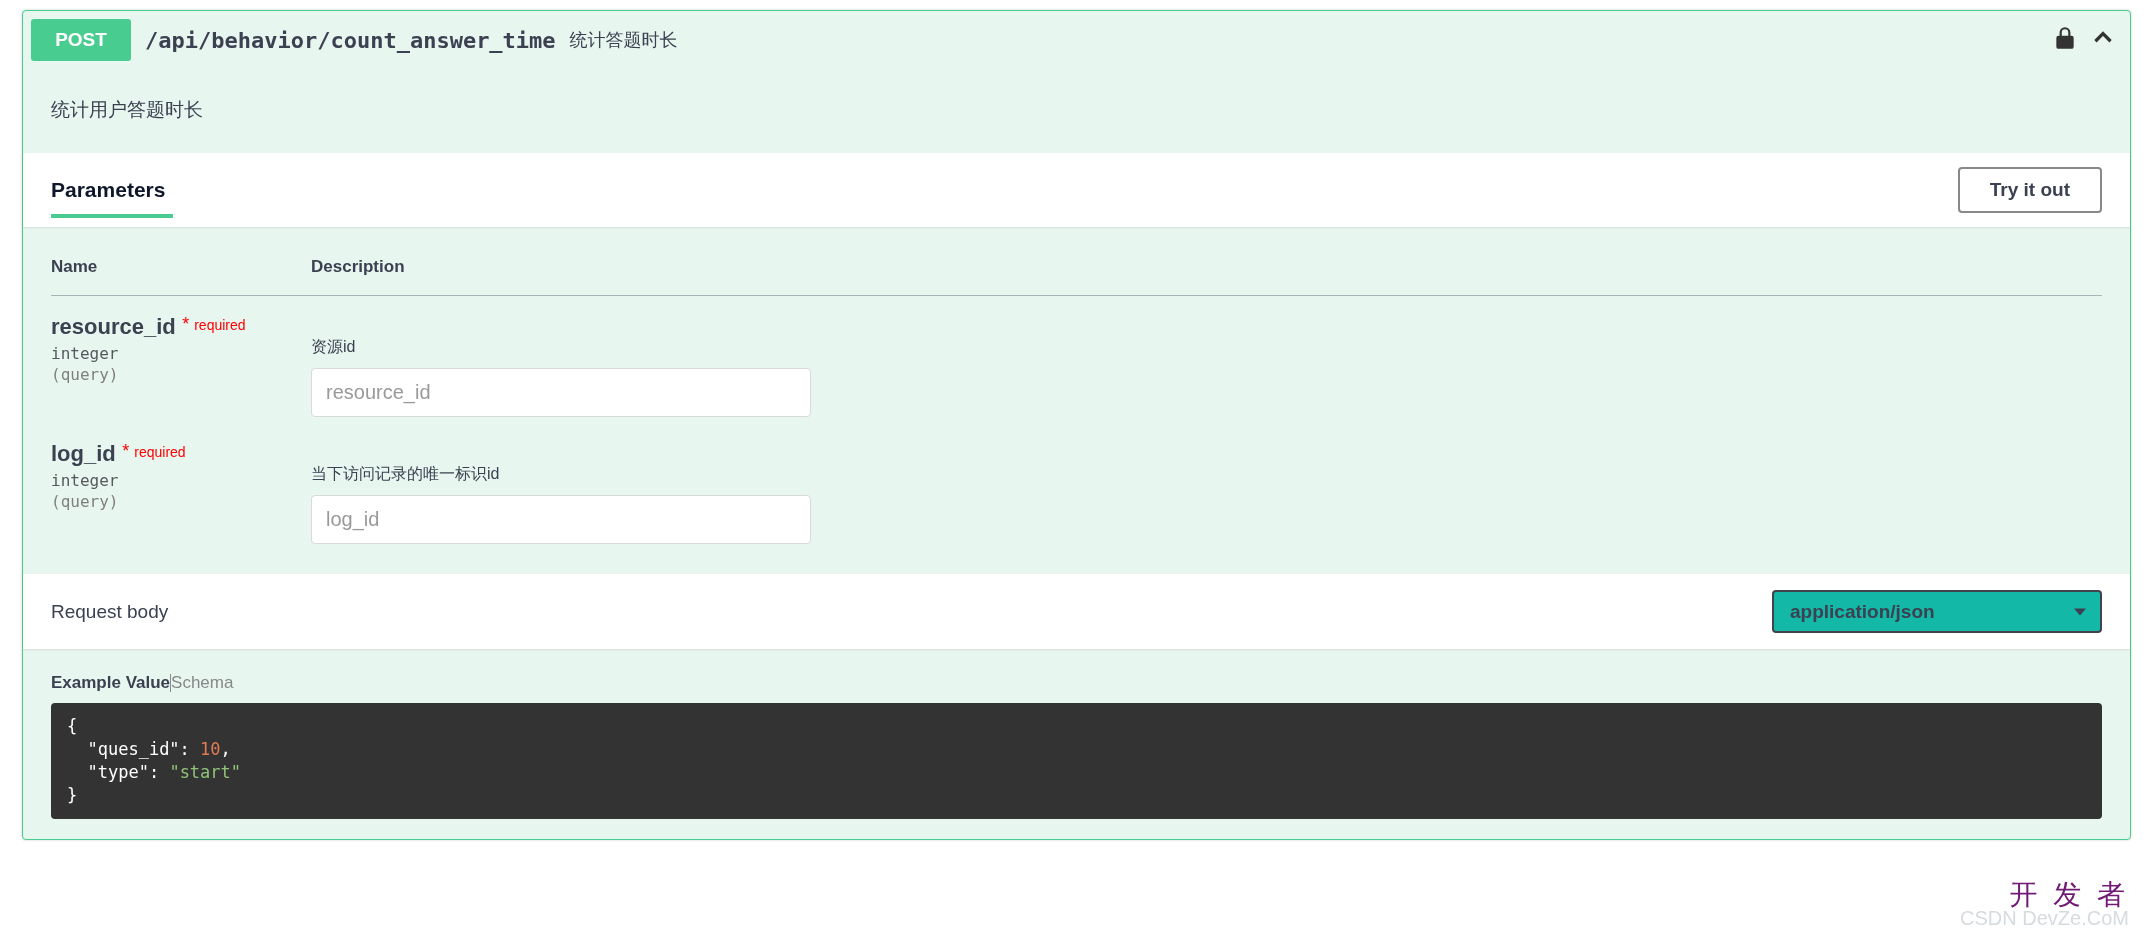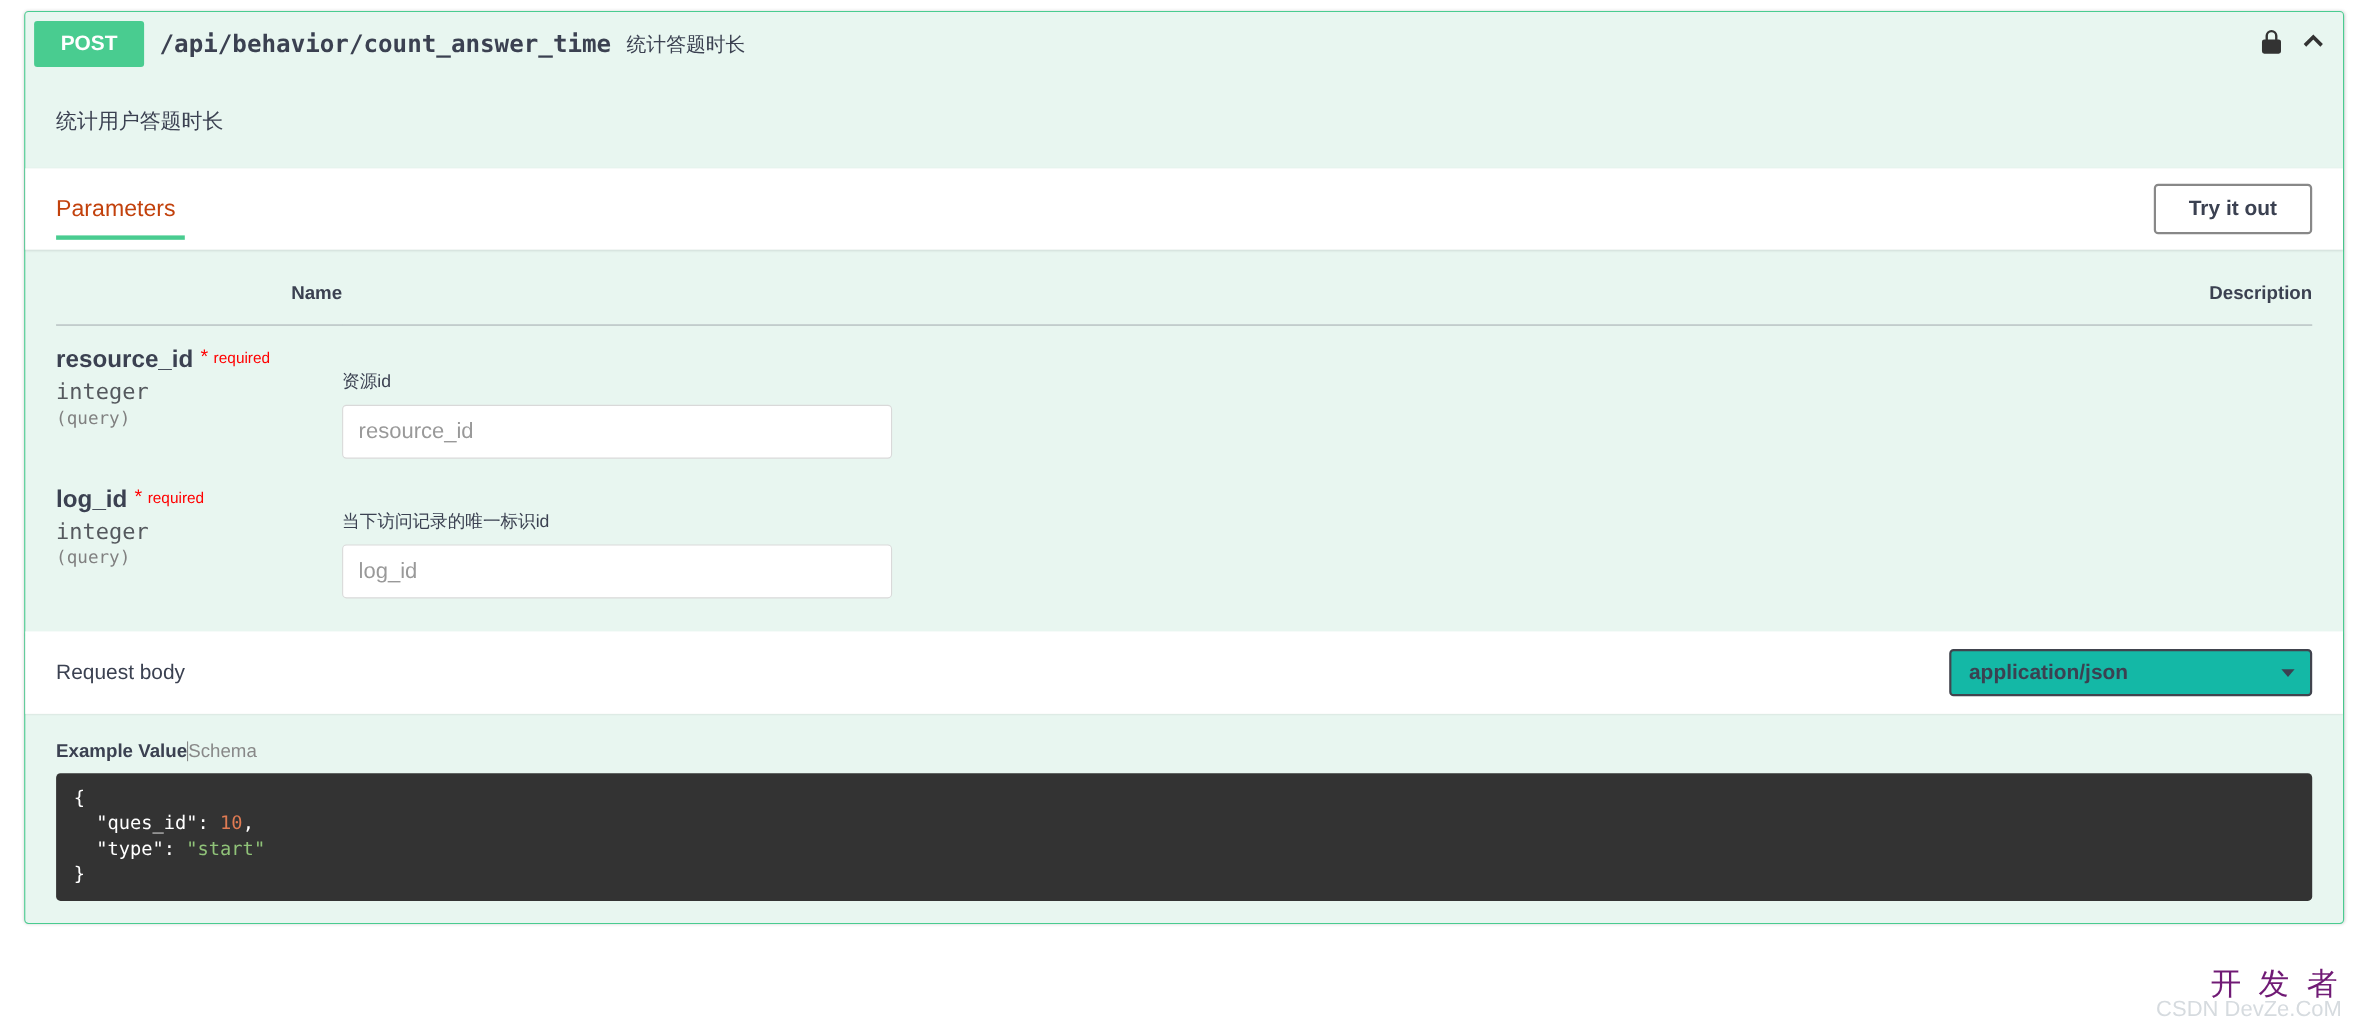--- a/index.html
+++ b/index.html
@@ -6,33 +6,33 @@
   body { font-family: -apple-system, BlinkMacSystemFont, "Segoe UI", "Microsoft YaHei", sans-serif; background: #fff; color: #3b4151; width: 2153px; }
   .opblock { margin: 10px 22px; border: 1px solid #49cc90; border-radius: 4px; background: #e8f6f0; box-shadow: 0 0 3px rgba(0,0,0,.19); }
   .opblock-summary { display: flex; align-items: center; padding: 8px; cursor: pointer; }
   .opblock-summary-method { background: #49cc90; color: #fff; font-weight: 700; font-size: 19px; min-width: 100px; padding: 10px 0; text-align: center; border-radius: 3px; font-family: sans-serif; }
   .opblock-summary-path { font-family: Consolas, monospace; font-size: 22px; color: #3b4151; padding: 0 14px; font-weight: 600; display: flex; align-items: center; }
   .opblock-summary-desc { font-size: 18px; color: #3b4151; font-family: "Microsoft YaHei", sans-serif; }
   .opblock-summary-icons { margin-left: auto; display: flex; align-items: center; gap: 12px; padding-right: 6px; }
   .opblock-summary-icons svg { width: 26px; height: 26px; }
   .opblock-description { padding: 28px 28px 30px; font-size: 19px; color: #3b4151; }
   .opblock-section-header { background: #ffffff; display: flex; align-items: center; padding: 14px 28px; box-shadow: 0 1px 2px rgba(0,0,0,.1); min-height: 60px; }
-  .opblock-section-header .tab-header { font-size: 21px; font-weight: 400; color: #c2410c; position: relative; }
+  .opblock-section-header .tab-header { font-size: 21px; font-weight: 700; color: #0f172a; position: relative; }
   .tab-active::after { content: ""; position: absolute; left: 0; right: -8px; bottom: -16px; height: 4px; background: #49cc90; }
   .try-out { margin-left: auto; }
   .btn { background: transparent; border: 2px solid #888; border-radius: 4px; padding: 10px 30px; font-size: 19px; font-weight: 700; color: #3b4151; cursor: pointer; font-family: Liberation Sans, sans-serif; }
   .parameters { padding: 18px 28px 24px; }
   .parameters table { width: 100%; border-collapse: collapse; }
-  .parameters th { text-align: right; font-size: 17px; font-weight: 700; padding: 12px 0 18px; border-bottom: 1px solid rgba(59,65,81,.2); }
+  .parameters th { text-align: left; font-size: 17px; font-weight: 700; padding: 12px 0 18px; border-bottom: 1px solid rgba(59,65,81,.2); }
   .parameters td { vertical-align: top; padding: 18px 0 6px; }
   .col-name { width: 260px; }
   .param-name { font-size: 22px; font-weight: 700; }
   .param-required { color: #ff0000; font-size: 14px; font-weight: 400; padding-left: 2px; position: relative; top: -4px; }
   .param-required::before { content: "* "; color: #ff0000; font-size: 18px; }
-  .param-type { font-family: Consolas, monospace; font-size: 20px; color: #55595e; padding-top: 4px; }
+  .param-type { font-family: Consolas, monospace; font-size: 16px; color: #55595e; padding-top: 4px; }
   .param-in { font-family: Consolas, monospace; font-size: 16px; color: #808080; padding-top: 2px; }
   .param-desc { font-size: 16px; margin-bottom: 10px; margin-top: 23px; }
   .param-input { width: 500px; max-width: 500px; padding: 12px 14px; font-size: 20px; border: 1px solid #d9d9d9; border-radius: 4px; background: #fff; color: #3b4151; font-family: inherit; }
   .param-input::placeholder { color: #999; }
   .req-body-header { background: #fff; display: flex; align-items: center; padding: 16px 28px; box-shadow: 0 1px 2px rgba(0,0,0,.1); }
   .req-body-title { font-size: 19px; color: #3b4151; }
   .content-type-select { margin-left: auto; border: 2px solid #41444e; border-radius: 4px; padding: 9px 48px 9px 16px; font-size: 19px; font-weight: 700; color: #3b4151; background: #14b8a6; appearance: none; font-family: inherit; min-width: 330px; }
   .select-wrap { position: relative; }
   .select-wrap::after { content: ""; position: absolute; right: 16px; top: 50%; width: 0; height: 0; border-left: 6px solid transparent; border-right: 6px solid transparent; border-top: 7px solid #3b4151; transform: translateY(-50%); pointer-events: none; }
   .body-section { padding: 24px 28px 20px; }

